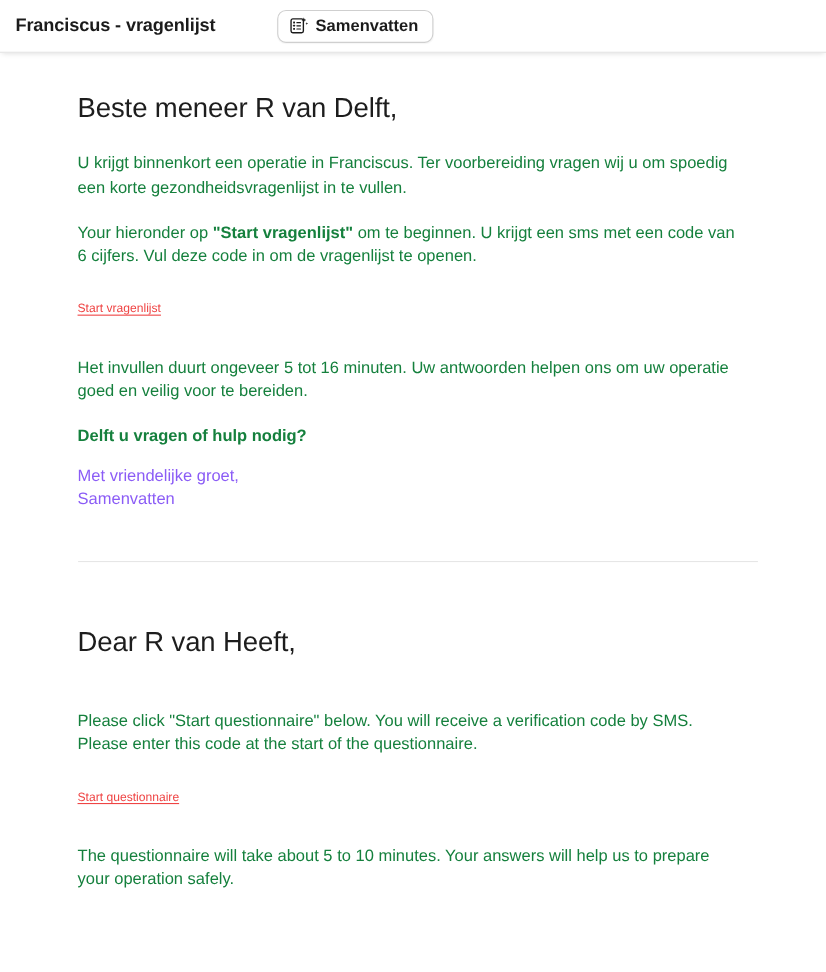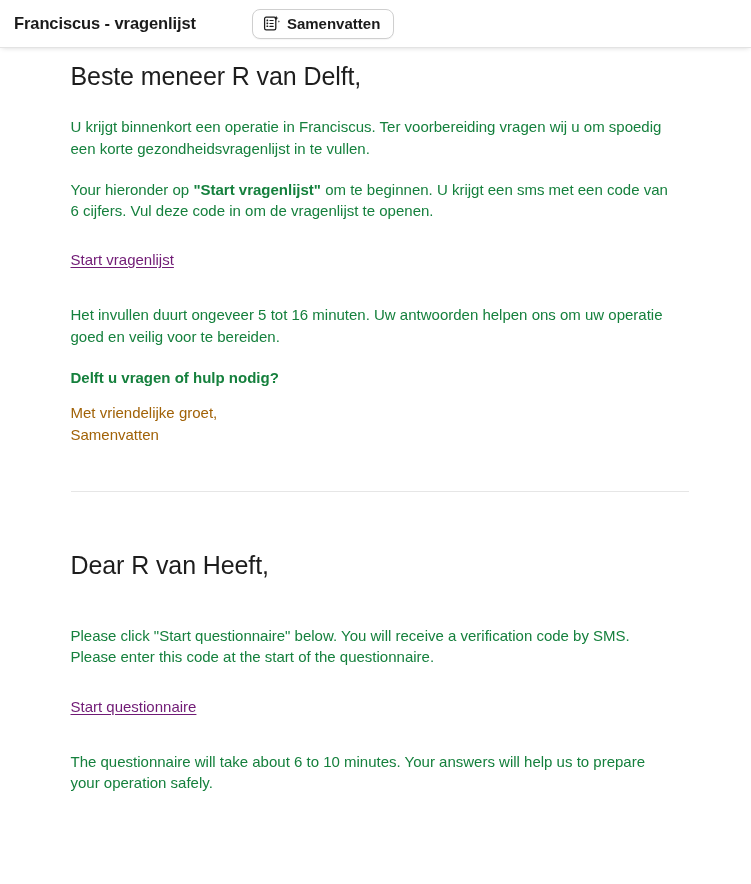--- a/index.html
+++ b/index.html
@@ -62,20 +62,21 @@
     justify-content: center;
     width: 17px;
     height: 17px;
     flex: 0 0 auto;
   }
   .summarize-btn-label { line-height: 1; }
 
   
   .page {
     background: #ffffff;
+    padding-top: 22px;
     height: 835px;
     box-sizing: border-box;
   }
   .content {
     margin: 0 auto;
     width: 620px;
     padding-left: 10px;
     box-sizing: content-box;
   }
 
@@ -101,32 +102,32 @@
 
   .sp-20 { height: 20px; }
   .sp-24 { height: 24px; }
   .sp-28 { height: 28px; }
   .sp-14 { height: 14px; }
   .sp-46 { height: 46px; }
   .sp-58 { height: 58px; }
   .sp-34 { height: 34px; }
 
   a.start-link {
-    font-size: 15px;
+    font-size: 11px;
     line-height: 1.4;
-    color: #701a75;
+    color: #ef4444;
     text-underline-offset: 1.5px;
   }
 
   .bold { font-weight: 700; }
 
   .sig {
     font-size: 15px;
     line-height: 1.42;
-    color: #a16207;
+    color: #8b5cf6;
     margin: 0;
   }
 
   hr.divider {
     border: none;
     border-top: 1px solid #e6e6e6;
     margin: 0;
     width: 618px;
   }
 </style>
@@ -202,21 +203,21 @@
       <div class="sp-20"></div>
 
       <p class="body-text">Please click "Start questionnaire" below. You will receive a verification code by SMS. Please enter this code at the start of the questionnaire.</p>
 
       <div class="sp-28"></div>
 
       <a class="start-link" href="#">Start questionnaire</a>
 
       <div class="sp-34"></div>
 
-      <p class="body-text">The questionnaire will take about 6 to 10 minutes. Your answers will help us to prepare your operation safely.</p>
+      <p class="body-text">The questionnaire will take about 5 to 10 minutes. Your answers will help us to prepare your operation safely.</p>
 
       <div class="sp-20"></div>
 
       
 
       
 
       
 
       

